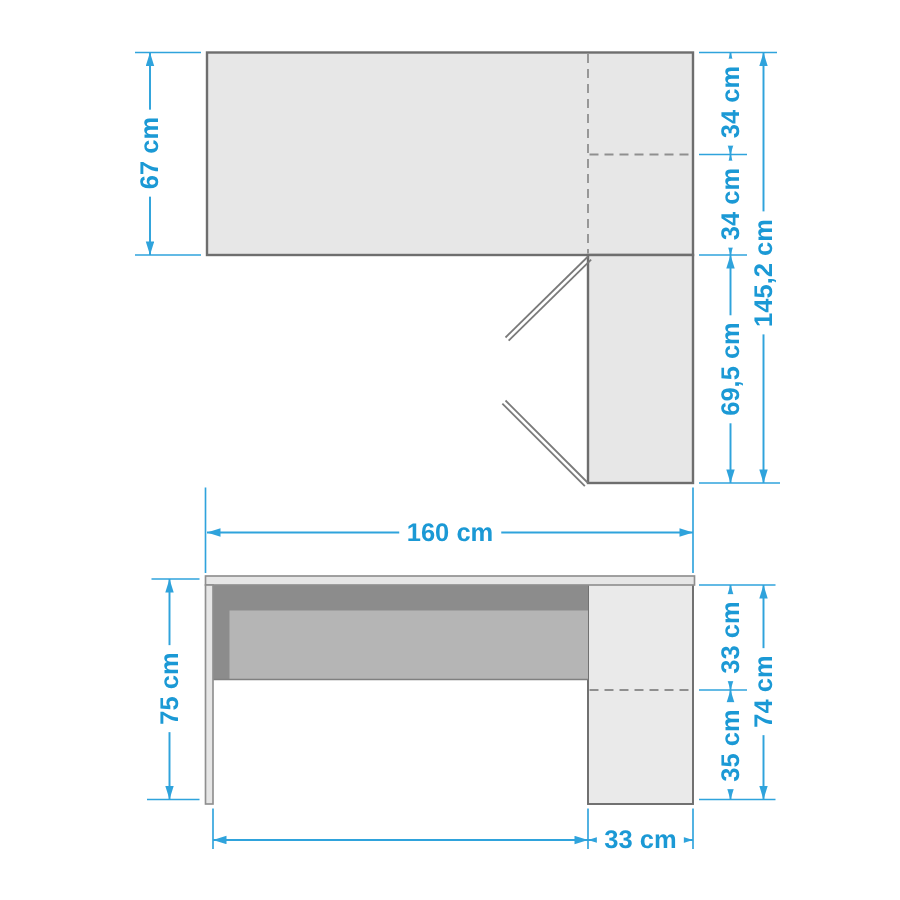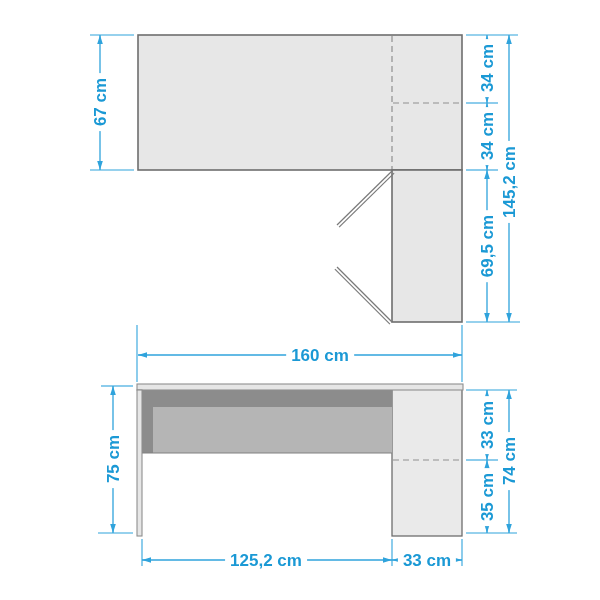--- a/index.html
+++ b/index.html
@@ -86,20 +86,19 @@
       <line class="dim" x1="392" y1="560" x2="462" y2="560"></line>
     </g>
   </svg>
 
   <div class="dim-label v" style="left:100px;top:102px;">67 cm</div>
   <div class="dim-label v" style="left:487px;top:68px;">34 cm</div>
   <div class="dim-label v" style="left:487px;top:136px;">34 cm</div>
   <div class="dim-label v" style="left:487px;top:246px;">69,5 cm</div>
   <div class="dim-label v" style="left:509px;top:182px;">145,2 cm</div>
 
-  <div class="dim-label h" style="left:300px;top:355px;margin-left:20px;">160 cm</div>
+  <div class="dim-label h" style="left:300px;top:355px;">160 cm</div>
   <div class="dim-label v" style="left:113px;top:459px;">75 cm</div>
   <div class="dim-label v" style="left:487px;top:425px;">33 cm</div>
   <div class="dim-label v" style="left:487px;top:497px;">35 cm</div>
   <div class="dim-label v" style="left:509px;top:461px;">74 cm</div>
-  <div class="dim-label h" style="left:266px;top:560px;">125,2 cm</div>
   <div class="dim-label h" style="left:427px;top:560px;">33 cm</div>
 </div>
 
 </body></html>

